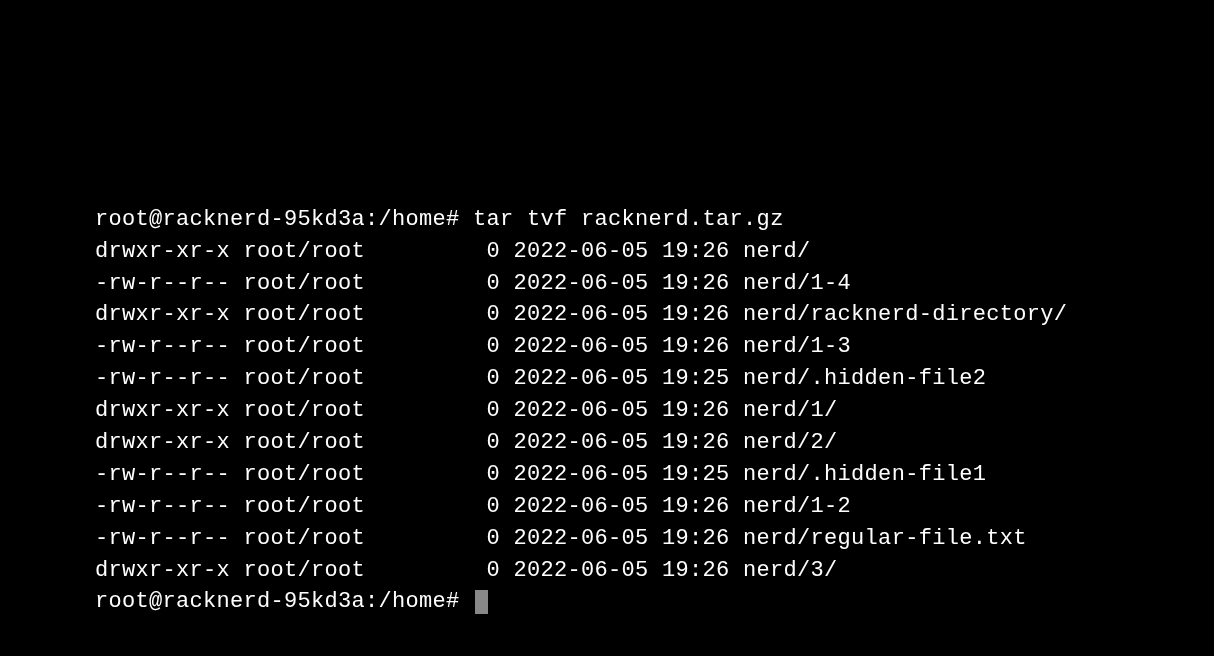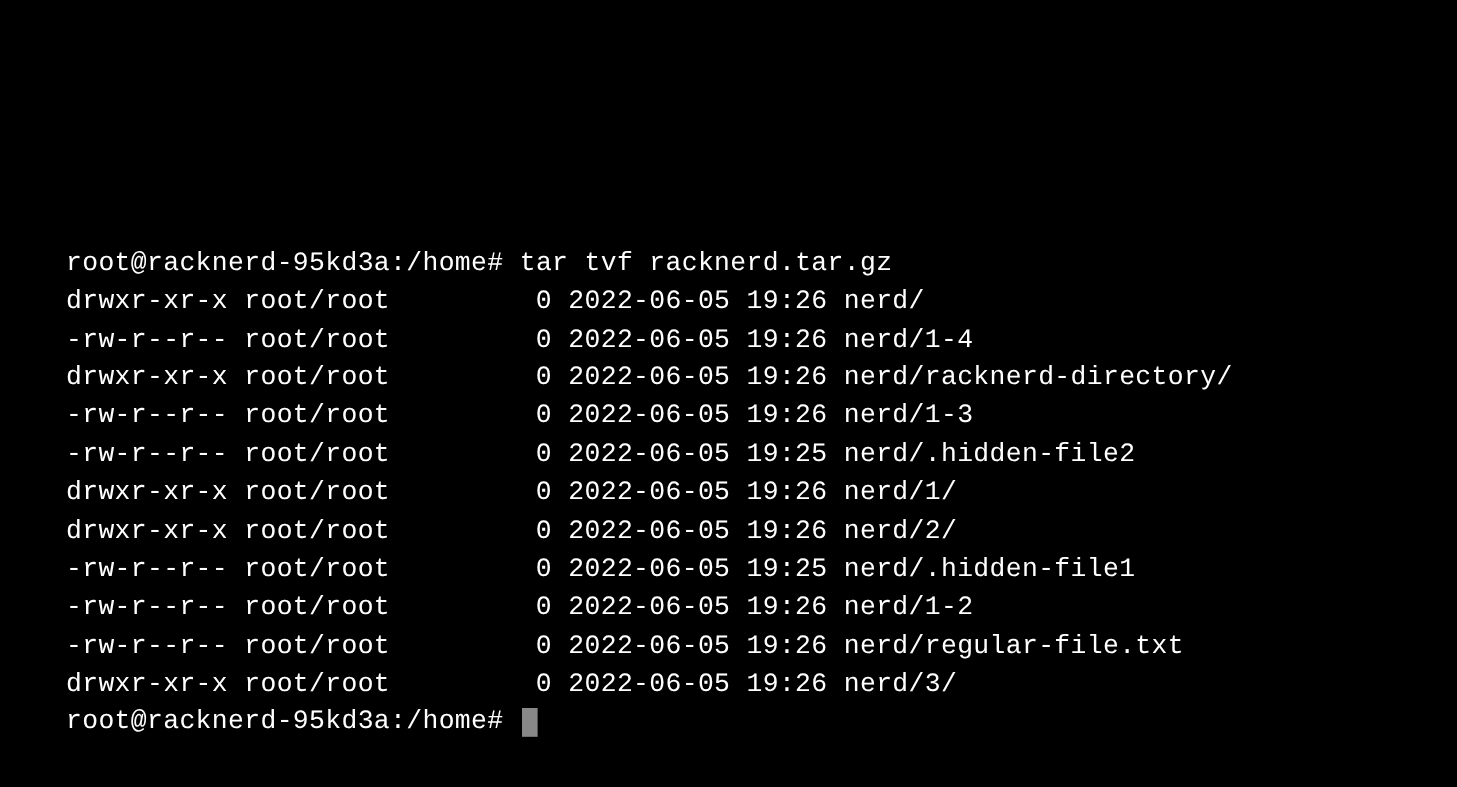--- a/index.html
+++ b/index.html
@@ -14,20 +14,21 @@
       font-size: 22px;
       line-height: 1.45;
       padding: 140px 55px 55px 55px;
       width: 1214px;
       height: 656px;
       overflow: hidden;
       letter-spacing: 0.3px;
     }
     .terminal {
       white-space: pre;
+      margin-left: 40px;
     }
     .prompt-line {
       display: block;
     }
     .output-line {
       display: block;
     }
     .cursor {
       display: inline-block;
       background: #888888;

